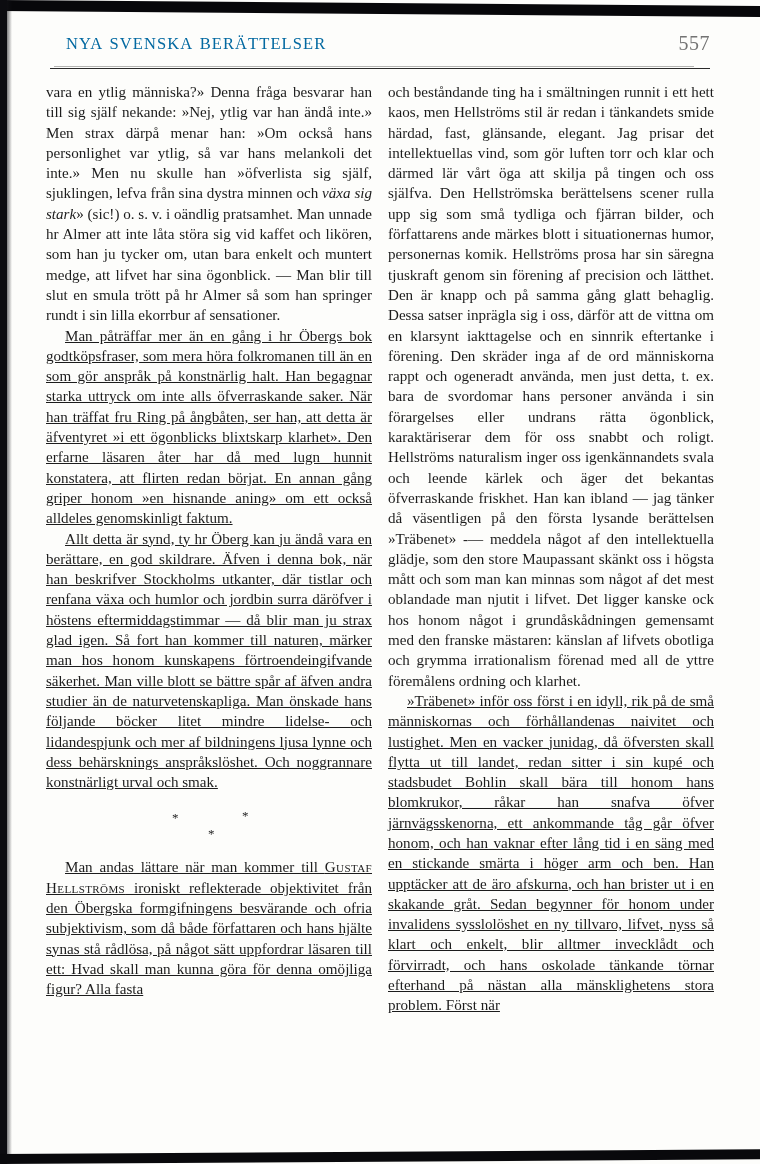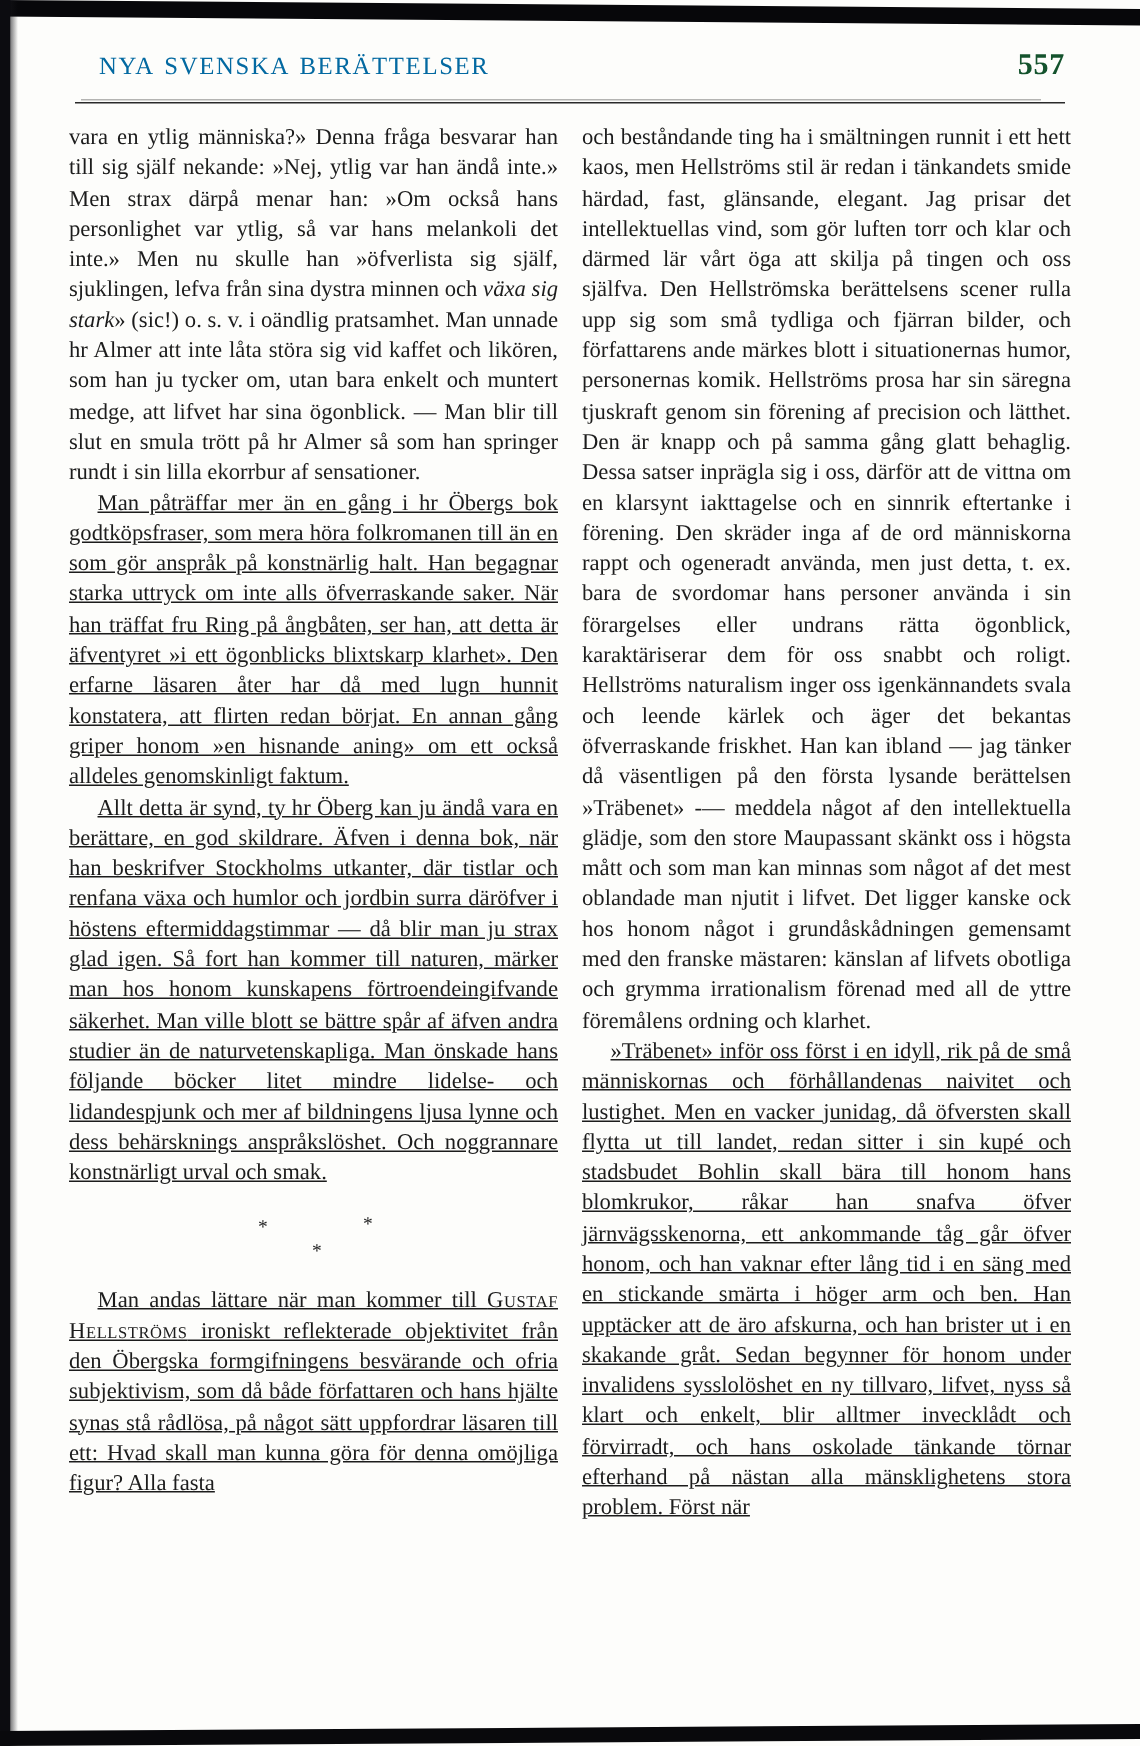--- a/index.html
+++ b/index.html
@@ -63,23 +63,23 @@
     text-align: left;
     font-size: 16.5px;
     letter-spacing: 1.1px;
     word-spacing: 2px;
     color: #0369a1;
   }
   .header-pageno {
     position: absolute;
     right: 0; top: -2px;
     font-size: 20px;
-    font-weight: bold;
+    font-weight: normal;
     letter-spacing: 0.5px;
-    color: #14532d;
+    color: #737373;
   }
   .header-rule {
     position: absolute;
     left: 50px; top: 68px;
     width: 660px; height: 0;
     border-top: 1.4px solid #2a2a2a;
   }
   .header-rule::after {
     content: "";
     position: absolute;

